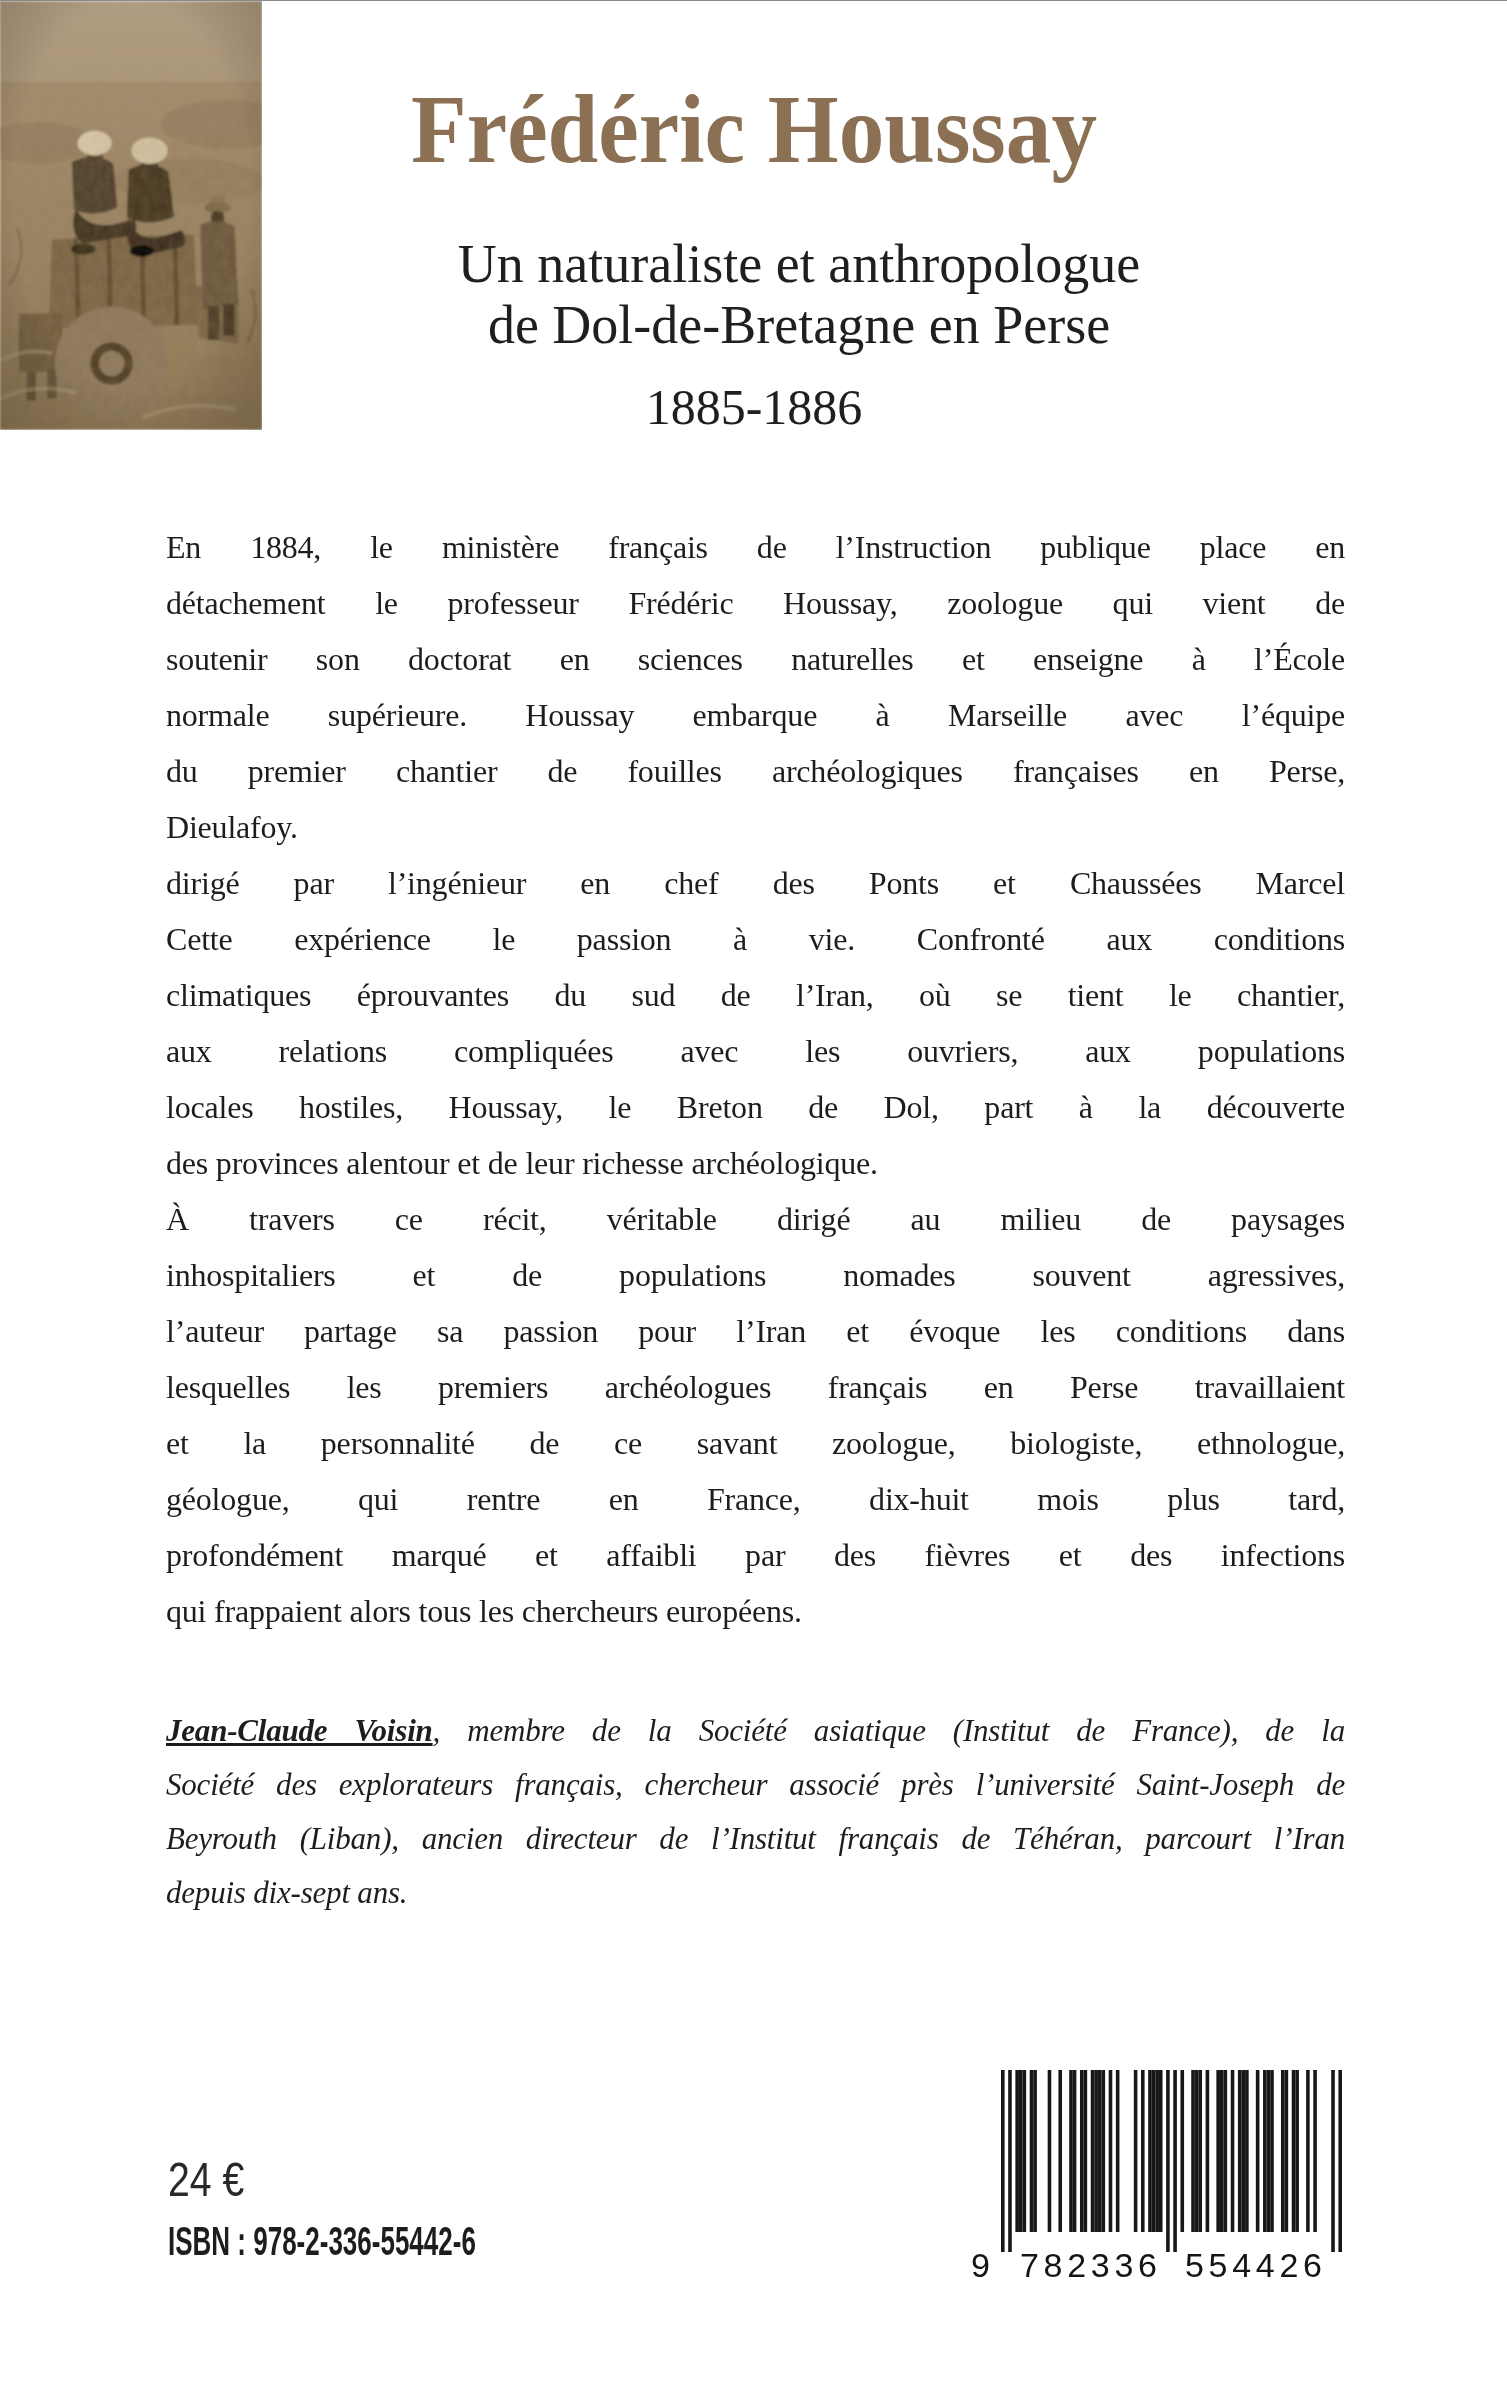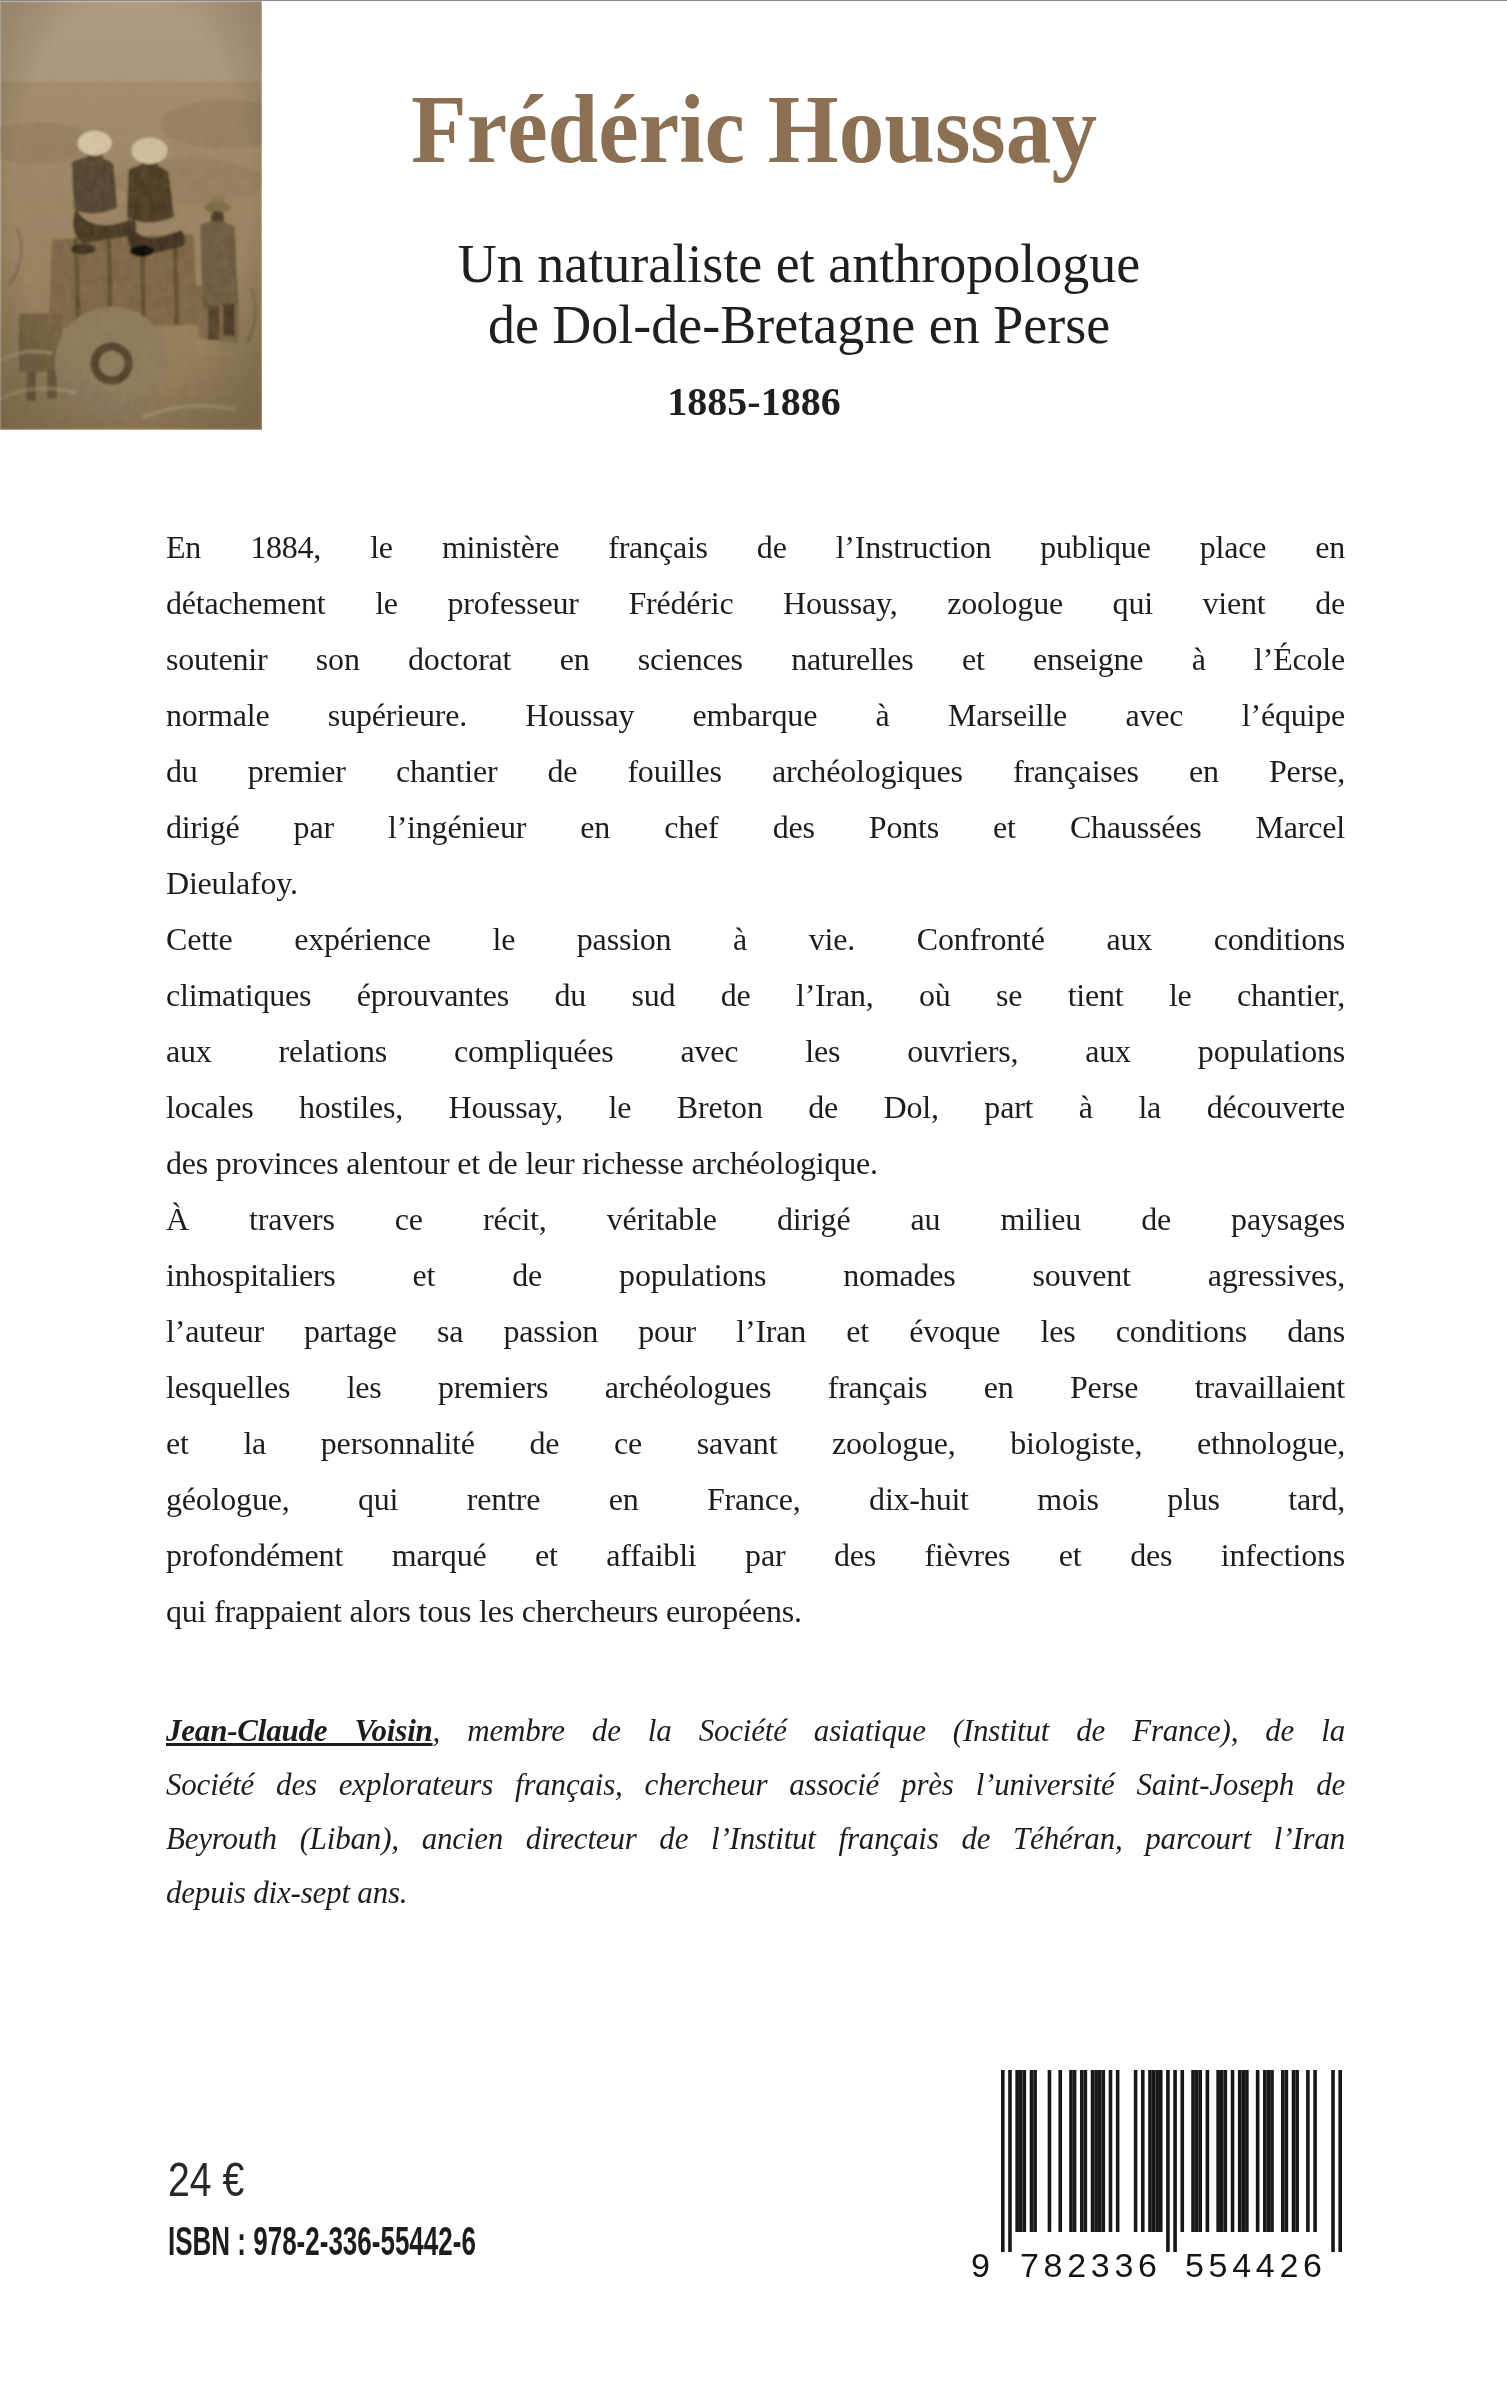--- a/index.html
+++ b/index.html
@@ -14,21 +14,21 @@
     position:absolute;left:0;top:74px;width:100%;text-align:center;
     font-weight:bold;font-size:98px;line-height:1.12;
     transform:scaleX(.93);transform-origin:center top;
   }
   .subtitle{
     position:absolute;left:0;top:233px;width:100%;text-align:center;
     font-size:54px;line-height:61px;color:#211f1d;padding-left:45px;
   }
   .years{
     position:absolute;left:0;top:377px;width:100%;text-align:center;
-    font-size:40px;color:#211f1d;font-weight:bold;
+    font-size:50px;color:#211f1d;
   }
   .body-text{
     position:absolute;left:166px;top:518px;width:1179px;
     font-size:32px;line-height:56px;letter-spacing:-0.2px;
   }
   .ln{text-align:justify;text-align-last:justify;}
   .ln.last{text-align-last:left;}
   .bio{
     position:absolute;left:166px;top:1703px;width:1179px;
     font-size:31px;line-height:54px;font-style:italic;letter-spacing:-0.2px;
@@ -142,22 +142,22 @@
     <div>de Dol-de-Bretagne en Perse</div>
   </div>
   <div class="years">1885-1886</div>
 
   <div class="body-text" style="color: rgb(31, 29, 27);">
     <div class="ln">En 1884, le ministère français de l’Instruction publique place en</div>
     <div class="ln">détachement le professeur Frédéric Houssay, zoologue qui vient de</div>
     <div class="ln">soutenir son doctorat en sciences naturelles et enseigne à l’École</div>
     <div class="ln">normale supérieure. Houssay embarque à Marseille avec l’équipe</div>
     <div class="ln">du premier chantier de fouilles archéologiques françaises en Perse,</div>
+    <div class="ln last">Dieulafoy.</div>
     <div class="ln">dirigé par l’ingénieur en chef des Ponts et Chaussées Marcel</div>
-    <div class="ln last">Dieulafoy.</div>
 
     <div class="ln">Cette expérience le passion à vie. Confronté aux conditions</div>
     <div class="ln">climatiques éprouvantes du sud de l’Iran, où se tient le chantier,</div>
     <div class="ln">aux relations compliquées avec les ouvriers, aux populations</div>
     <div class="ln">locales hostiles, Houssay, le Breton de Dol, part à la découverte</div>
     <div class="ln last">des provinces alentour et de leur richesse archéologique.</div>
 
     <div class="ln">À travers ce récit, véritable dirigé au milieu de paysages</div>
     <div class="ln">inhospitaliers et de populations nomades souvent agressives,</div>
     <div class="ln">l’auteur partage sa passion pour l’Iran et évoque les conditions dans</div>

